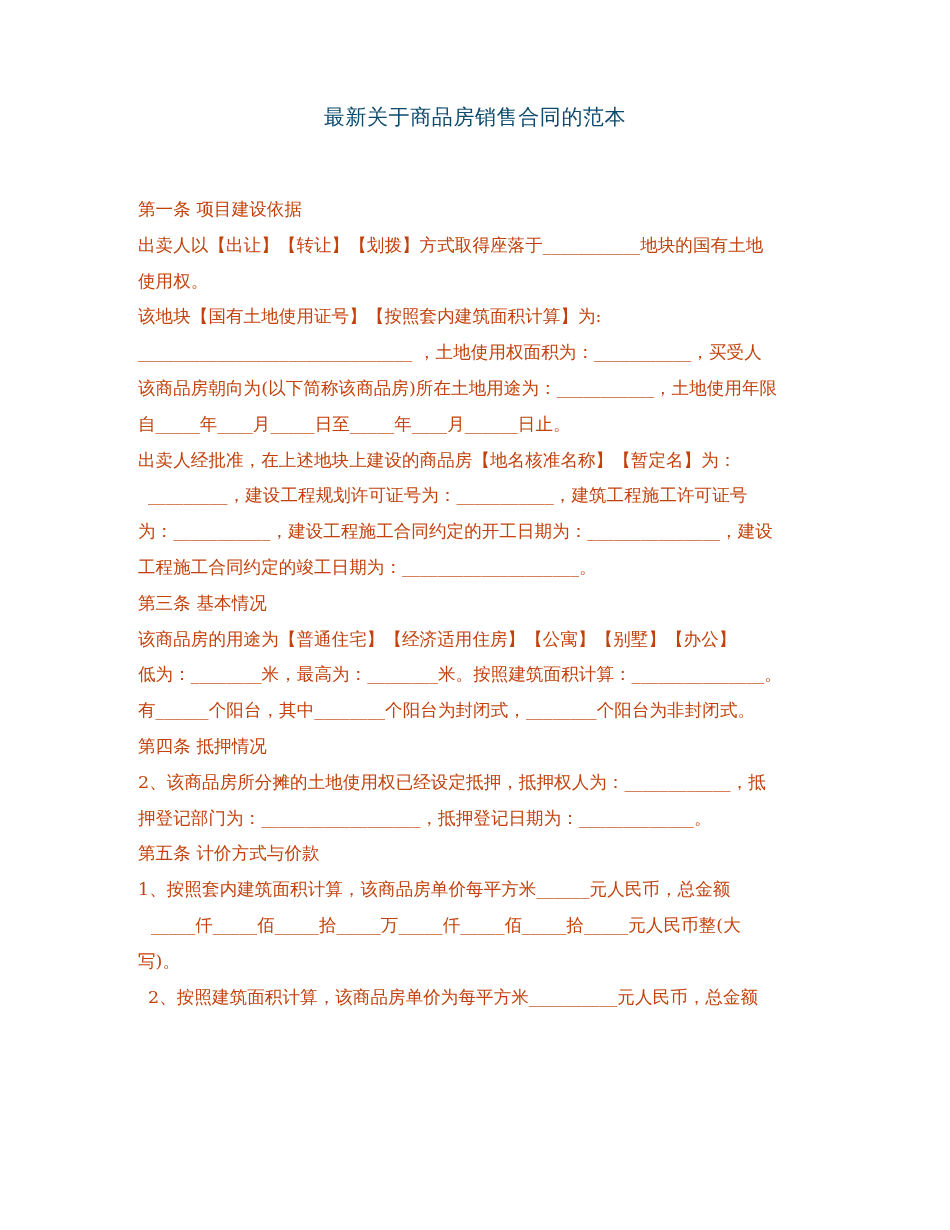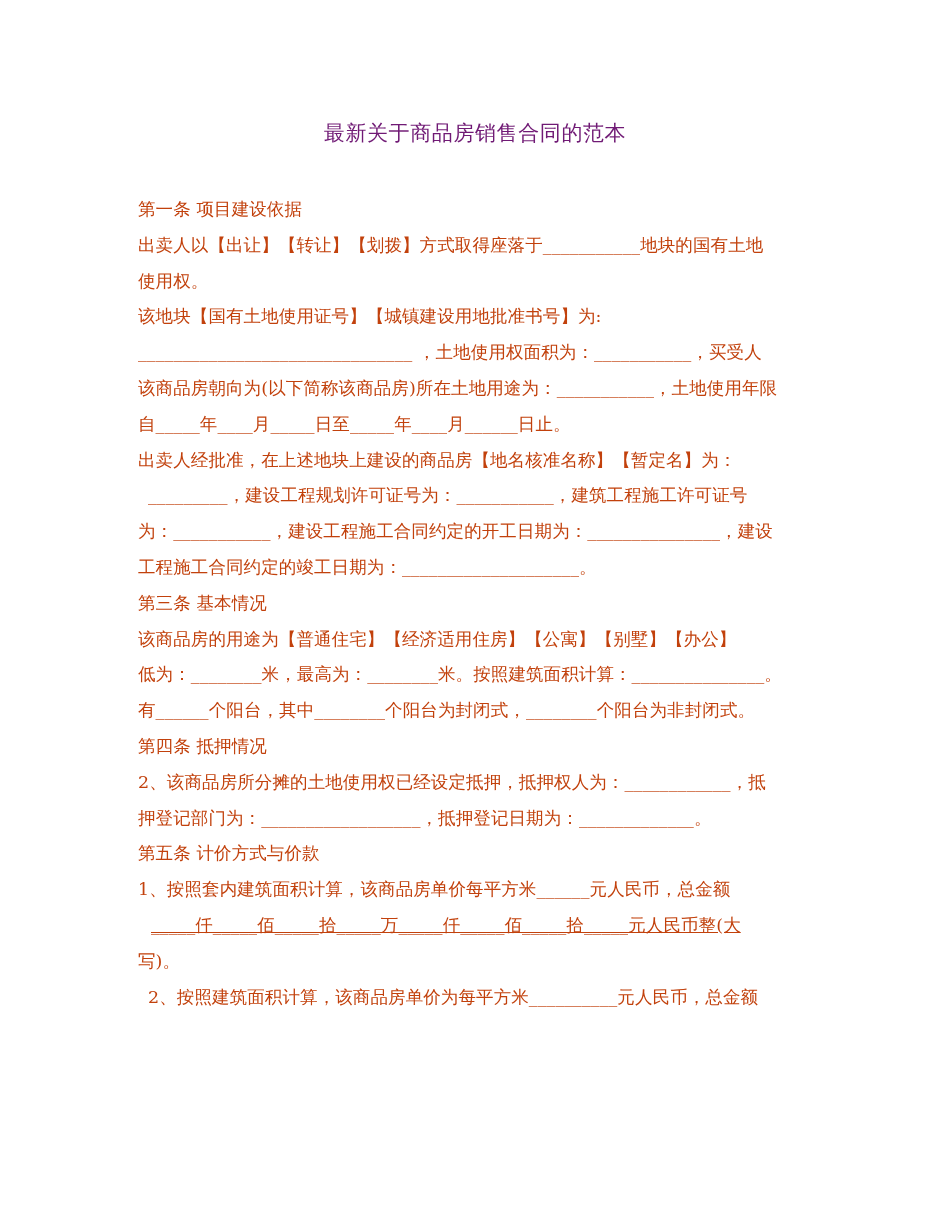--- a/index.html
+++ b/index.html
@@ -23,27 +23,27 @@
     left: 0;
     top: 0;
     width: 950px;
     height: 1230px;
     background: #ffffff;
   }
 
   .doc-title {
     position: absolute;
     left: 0;
-    top: 118px;
+    top: 102px;
     width: 950px;
     text-align: center;
     font-size: 21px;
     line-height: 30px;
     letter-spacing: 0.6px;
-    color: #701a75;
+    color: #0c4a6e;
     font-family: "DejaVu Serif", "Liberation Serif", serif;
     white-space: nowrap;
   }
 
   .body-block {
     position: absolute;
     left: 138px;
     top: 192px;
     width: 678px;
   }
@@ -52,34 +52,34 @@
     font-size: 17.5px;
     line-height: 35.8px;
     height: 35.8px;
     white-space: nowrap;
     letter-spacing: 0.1px;
     color: #c2410c;
   }
 
   
   .line.indent-sm { padding-left: 10px; }
-  .line.indent-md { padding-left: 13px; text-decoration: underline; }
+  .line.indent-md { padding-left: 13px; }
 </style>
 </head>
 <body>
 
 <div class="page">
 
   <div class="doc-title">最新关于商品房销售合同的范本</div>
 
   <div class="body-block">
     <div class="line">第一条 项目建设依据</div>
     <div class="line">出卖人以【出让】【转让】【划拨】方式取得座落于___________地块的国有土地</div>
     <div class="line">使用权。</div>
-    <div class="line">该地块【国有土地使用证号】【城镇建设用地批准书号】为:</div>
+    <div class="line">该地块【国有土地使用证号】【按照套内建筑面积计算】为:</div>
     <div class="line">_______________________________ ，土地使用权面积为：___________，买受人</div>
     <div class="line">该商品房朝向为(以下简称该商品房)所在土地用途为：___________，土地使用年限</div>
     <div class="line">自_____年____月_____日至_____年____月______日止。</div>
     <div class="line">出卖人经批准，在上述地块上建设的商品房【地名核准名称】【暂定名】为：</div>
     <div class="line indent-sm">_________，建设工程规划许可证号为：___________，建筑工程施工许可证号</div>
     <div class="line">为：___________，建设工程施工合同约定的开工日期为：_______________，建设</div>
     <div class="line">工程施工合同约定的竣工日期为：____________________。</div>
     <div class="line">第三条 基本情况</div>
     <div class="line">该商品房的用途为【普通住宅】【经济适用住房】【公寓】【别墅】【办公】</div>
     <div class="line">低为：________米，最高为：________米。按照建筑面积计算：_______________。</div>

